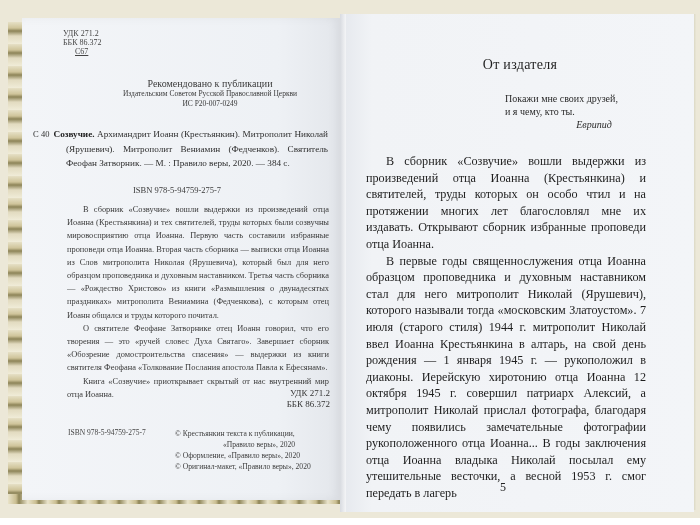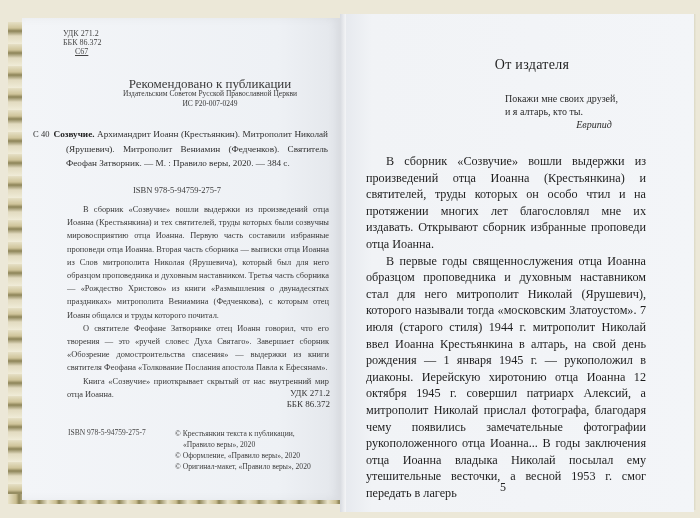--- a/index.html
+++ b/index.html
@@ -33,33 +33,33 @@
     background:linear-gradient(90deg,#e6e9ee 0%,#f1f3f6 8%,#f3f5f8 100%);
   }
   .spine {
     position:absolute; left:340px; top:14px; width:6px; height:498px;
     background:linear-gradient(90deg,#d8dbe0,#f4f5f7);
   }
   .udk-top { position:absolute; left:63px; top:29px; }
   .udk-top div { font-size:8px; line-height:9px; color:#444; }
   .udk-top .c67 { padding-left:12px;text-decoration:underline; }
   .rec { position:absolute; left:100px; top:79px; width:220px; text-align:center; font-size:7.5px; line-height:10px; color:#3a3a3a; }
-  .rec div:first-child { font-size:13px; }
+  .rec div:first-child { font-size:10px; }
   .biblio { position:absolute; left:66px; top:127px; width:262px; font-size:9.2px; line-height:14.5px; color:#2f2f2f; text-align:justify; }
   .biblio .cnum { margin-left:-33px; margin-right:4px; font-size:8.5px; }
   .biblio b { color:#222; }
   .isbn1 { position:absolute; left:133px; top:185px; font-size:8.5px; color:#3a3a3a; }
   .annot { position:absolute; left:67px; top:203px; width:262px; font-size:8.4px; line-height:13.2px; color:#3a3a3a; text-align:justify; }
   .annot p { margin:0; text-indent:16px; }
   .udk-bottom { position:absolute; left:240px; top:388px; width:90px; text-align:right; font-size:9px; line-height:11px; color:#333; }
   .isbn2 { position:absolute; left:68px; top:428px; font-size:7.5px; color:#444; }
   .copy { position:absolute; left:175px; top:428px; width:160px; font-size:7.6px; line-height:11px; color:#3e3e3e; }
-  .copy .ind { padding-left:8px; }
+  .copy .ind { padding-left:8px;text-align:center; }
   
-  .chapter-title { position:absolute; left:372px; top:57px; width:320px; text-align:center; font-size:14px; color:#1f1f1f; letter-spacing:0.3px; }
+  .chapter-title { position:absolute; left:360px; top:57px; width:320px; text-align:center; font-size:14px; color:#1f1f1f; letter-spacing:0.3px; }
   .epigraph { position:absolute; left:505px; top:92px; width:178px; font-size:10px; line-height:13px; color:#2a2a2a; }
   .epigraph .author { text-align:center; font-style:italic; }
   .body-text { position:absolute; left:366px; top:153px; width:280px; font-size:12.2px; line-height:16.6px; color:#1e1e1e; text-align:justify; }
   .body-text p { margin:0; text-indent:20px; }
   .pagenum { position:absolute; left:500px; top:480px; font-size:12px; color:#222; }
 </style>
 </head>
 <body>
 
 <div class="cover"></div>
@@ -106,21 +106,21 @@
   <div>© Крестьянкин текста к публикации,</div>
   <div class="ind">«Правило веры», 2020</div>
   <div>© Оформление, «Правило веры», 2020</div>
   <div>© Оригинал-макет, «Правило веры», 2020</div>
 </div>
 
 <div class="chapter-title">От издателя</div>
 
 <div class="epigraph">
   <div>Покажи мне своих друзей,</div>
-  <div>и я алтарь, кто ты.</div>
+  <div>и я чему, кто ты.</div>
   <div class="author">Еврипид</div>
 </div>
 
 <div class="body-text">
   <p>В сборник «Созвучие» вошли выдержки из произведений отца Иоанна (Крестьянкина) и святителей, труды которых он особо чтил и на протяжении многих лет благословлял мне их издавать. Открывают сборник избранные проповеди отца Иоанна.</p>
   <p>В первые годы священнослужения отца Иоанна образцом проповедника и духовным наставником стал для него митрополит Николай (Ярушевич), которого называли тогда «московским Златоустом». 7 июля (старого стиля) 1944 г. митрополит Николай ввел Иоанна Крестьянкина в алтарь, на свой день рождения — 1 января 1945 г. — рукоположил в диаконы. Иерейскую хиротонию отца Иоанна 12 октября 1945 г. совершил патриарх Алексий, а митрополит Николай прислал фотографа, благодаря чему появились замечательные фотографии рукоположенного отца Иоанна... В годы заключения отца Иоанна владыка Николай посылал ему утешительные весточки, а весной 1953 г. смог передать в лагерь</p>
 </div>
 
 <div class="pagenum">5</div>
 

